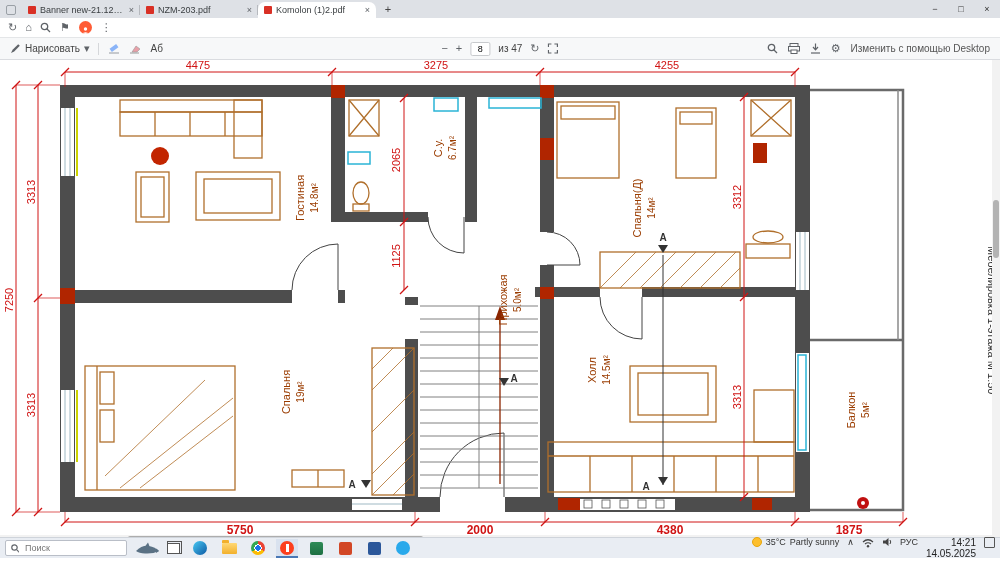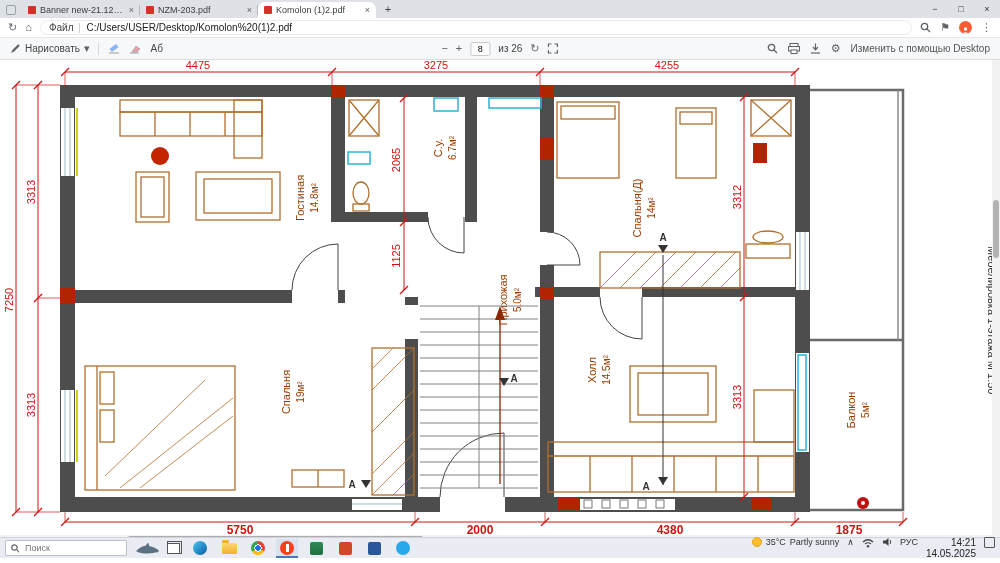--- a/index.html
+++ b/index.html
@@ -123,25 +123,20 @@
     <div class="wincontrols">
       <span class="winbtn">−</span>
       <span class="winbtn">□</span>
       <span class="winbtn">×</span>
     </div>
   </div>
 
   <div class="addressbar">
     <span class="navicon">↻</span>
     <span class="navicon">⌂</span>
-    <div class="urlbox">
-      <span class="filechip">Файл</span>
-      <span class="chipdiv"></span>
-      <span>C:/Users/USER/Desktop/Komolon%20(1)2.pdf</span>
-    </div>
     <div class="bar-right">
       <svg width="11" height="11">
         <circle cx="4.5" cy="4.5" r="3.2" stroke="#5f6368" fill="none" stroke-width="1.3"></circle>
         <line x1="7" y1="7" x2="10" y2="10" stroke="#5f6368" stroke-width="1.3"></line>
       </svg>
       <span class="navicon">⚑</span>
       <span class="avatar">
         <svg width="9" height="7">
             <circle cx="4.5" cy="2" r="1.7" fill="#fff"></circle>
             <path d="M0.5 7 Q4.5 3.6 8.5 7 Z" fill="#fff"></path>
@@ -166,21 +161,21 @@
     </svg>
     <svg width="12" height="10">
       <path d="M3 8 L7 2 L11 5 L8 8 Z" fill="#e8a0a8" stroke="#999" stroke-width="0.6"></path>
       <line x1="1" y1="9" x2="10" y2="9" stroke="#999"></line>
     </svg>
     <span>Аб</span>
     <div class="pdfcenter">
       <span class="glyph">−</span>
       <span class="glyph">+</span>
       <input class="pageinput" value="8" style="">
-      <span>из 26</span>
+      <span>из 47</span>
       <span class="glyph">↻</span>
       <svg width="11" height="11">
         <path d="M1 4 V1 H4 M7 1 H10 V4 M10 7 V10 H7 M4 10 H1 V7" stroke="#5f6368" fill="none" stroke-width="1.2"></path>
       </svg>
     </div>
     <div class="pdfright">
       <svg width="11" height="11">
         <circle cx="4.5" cy="4.5" r="3.2" stroke="#5f6368" fill="none" stroke-width="1.3"></circle>
         <line x1="7" y1="7" x2="10" y2="10" stroke="#5f6368" stroke-width="1.3"></line>
       </svg>

